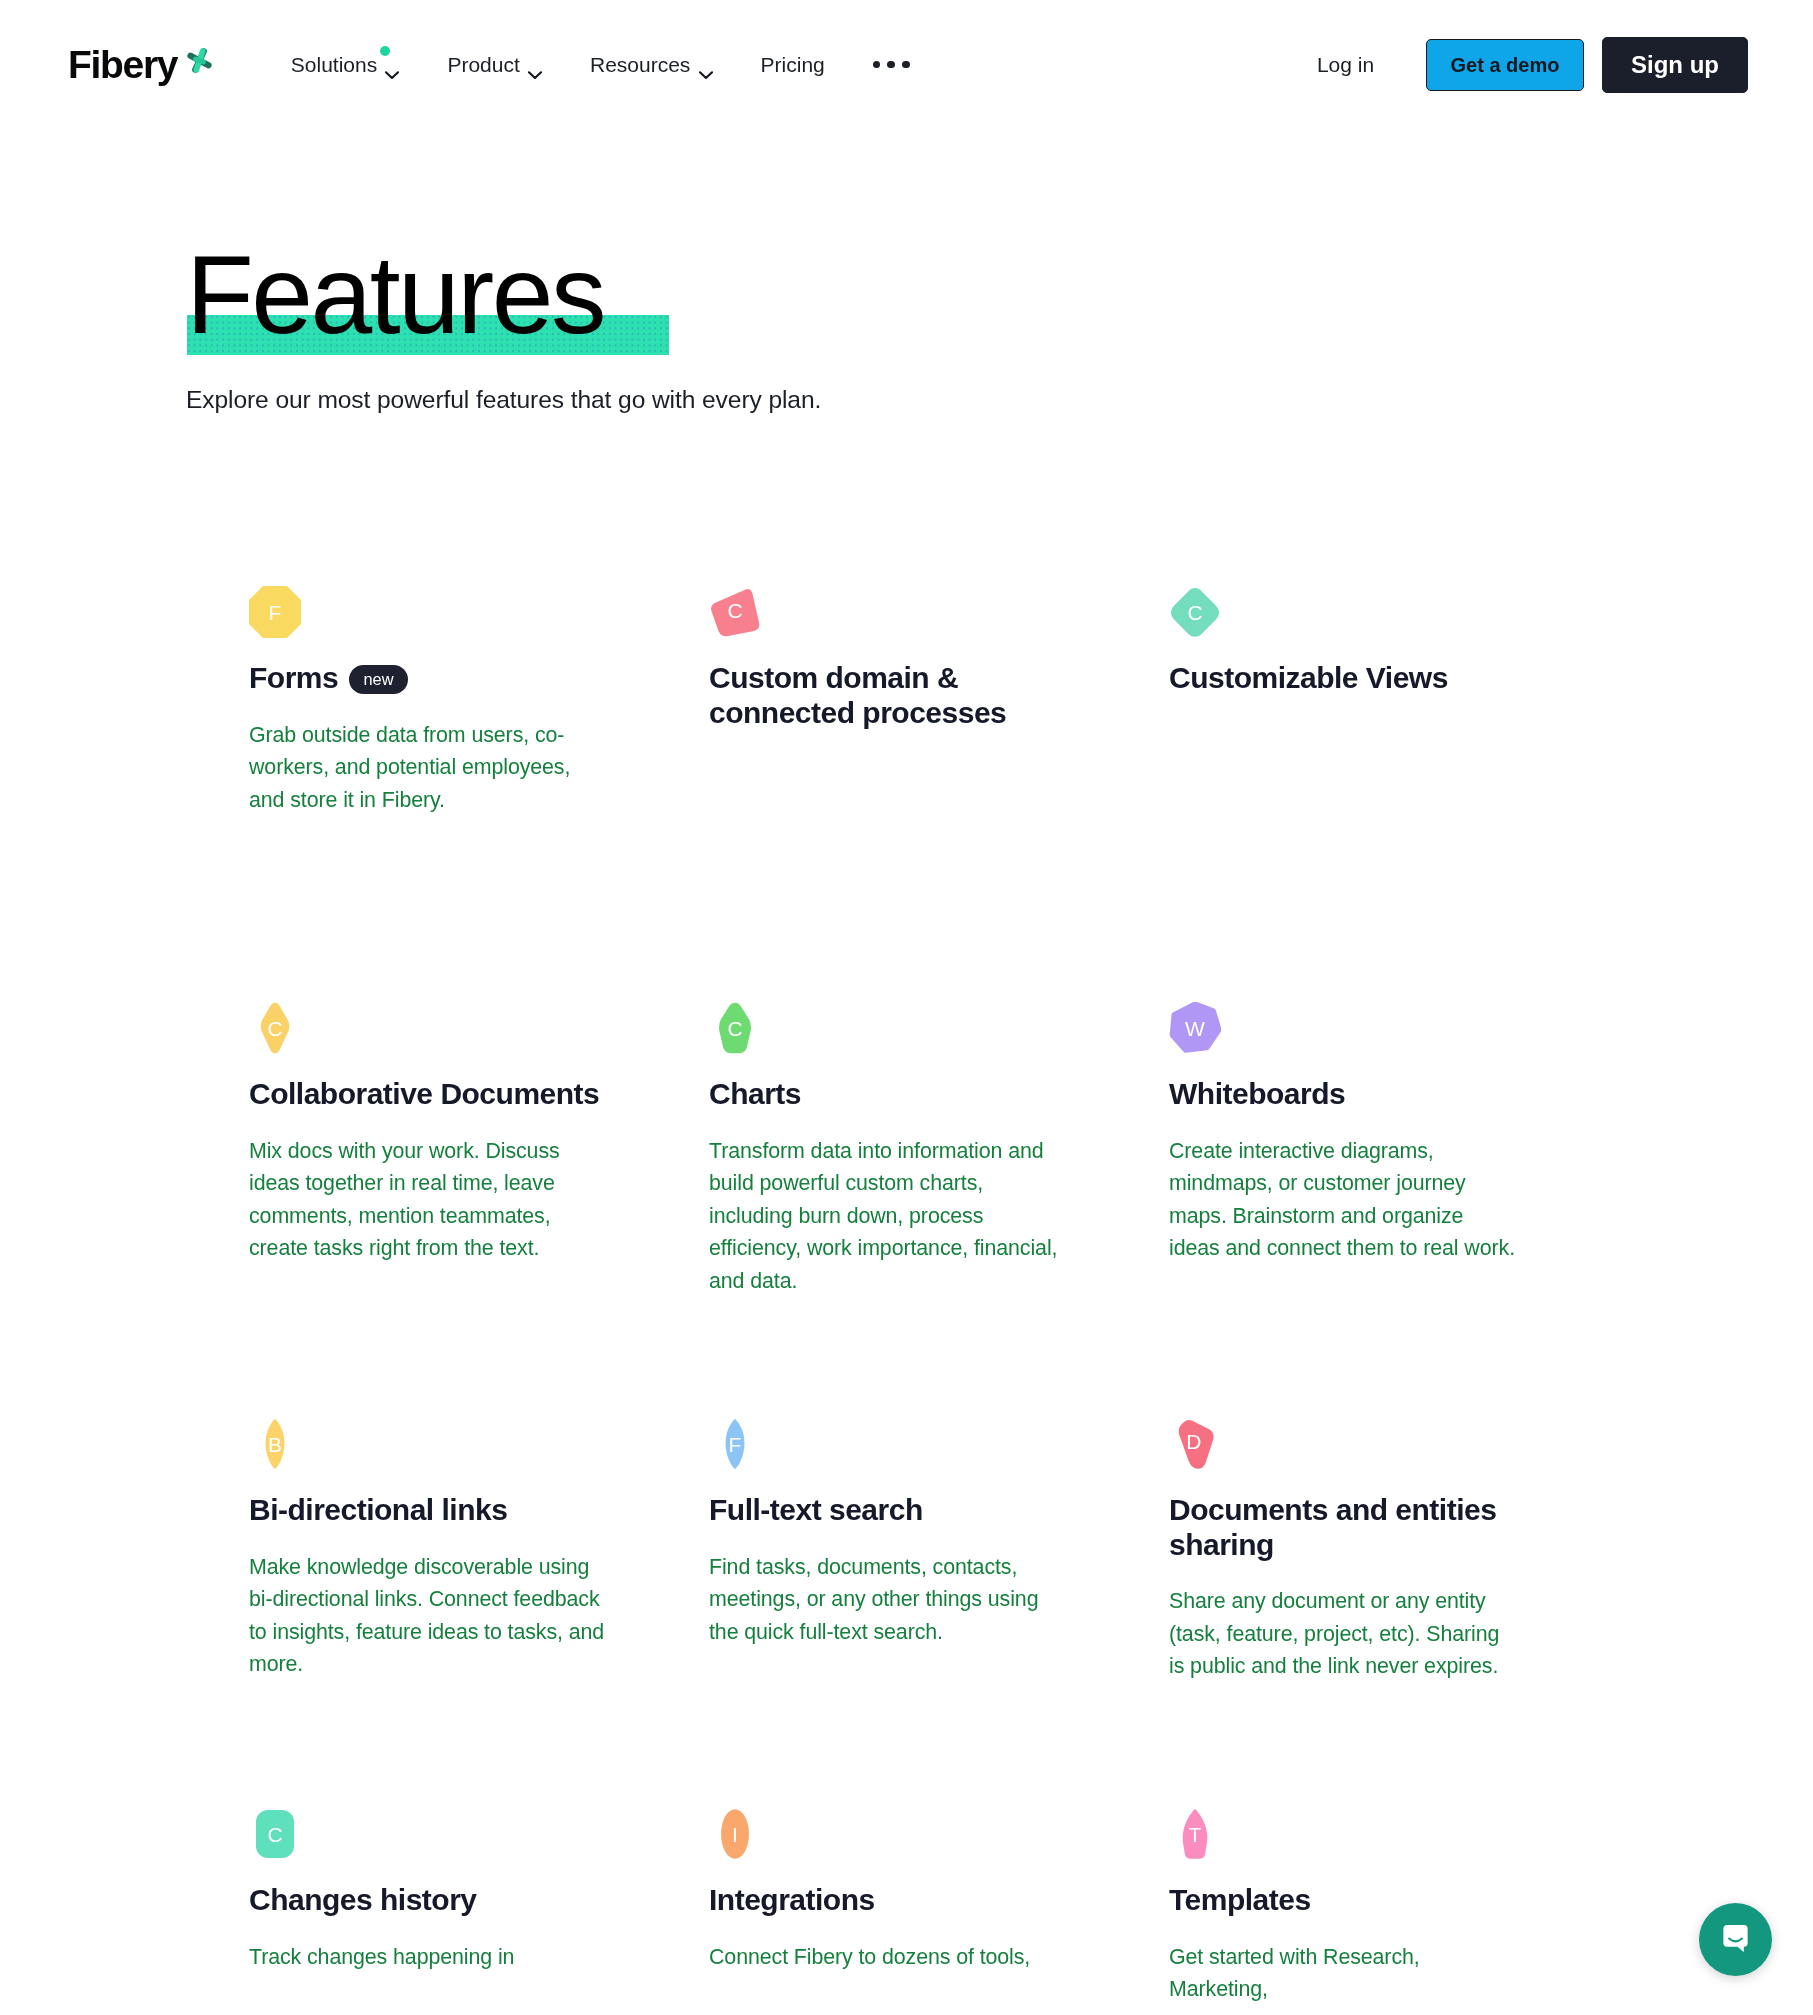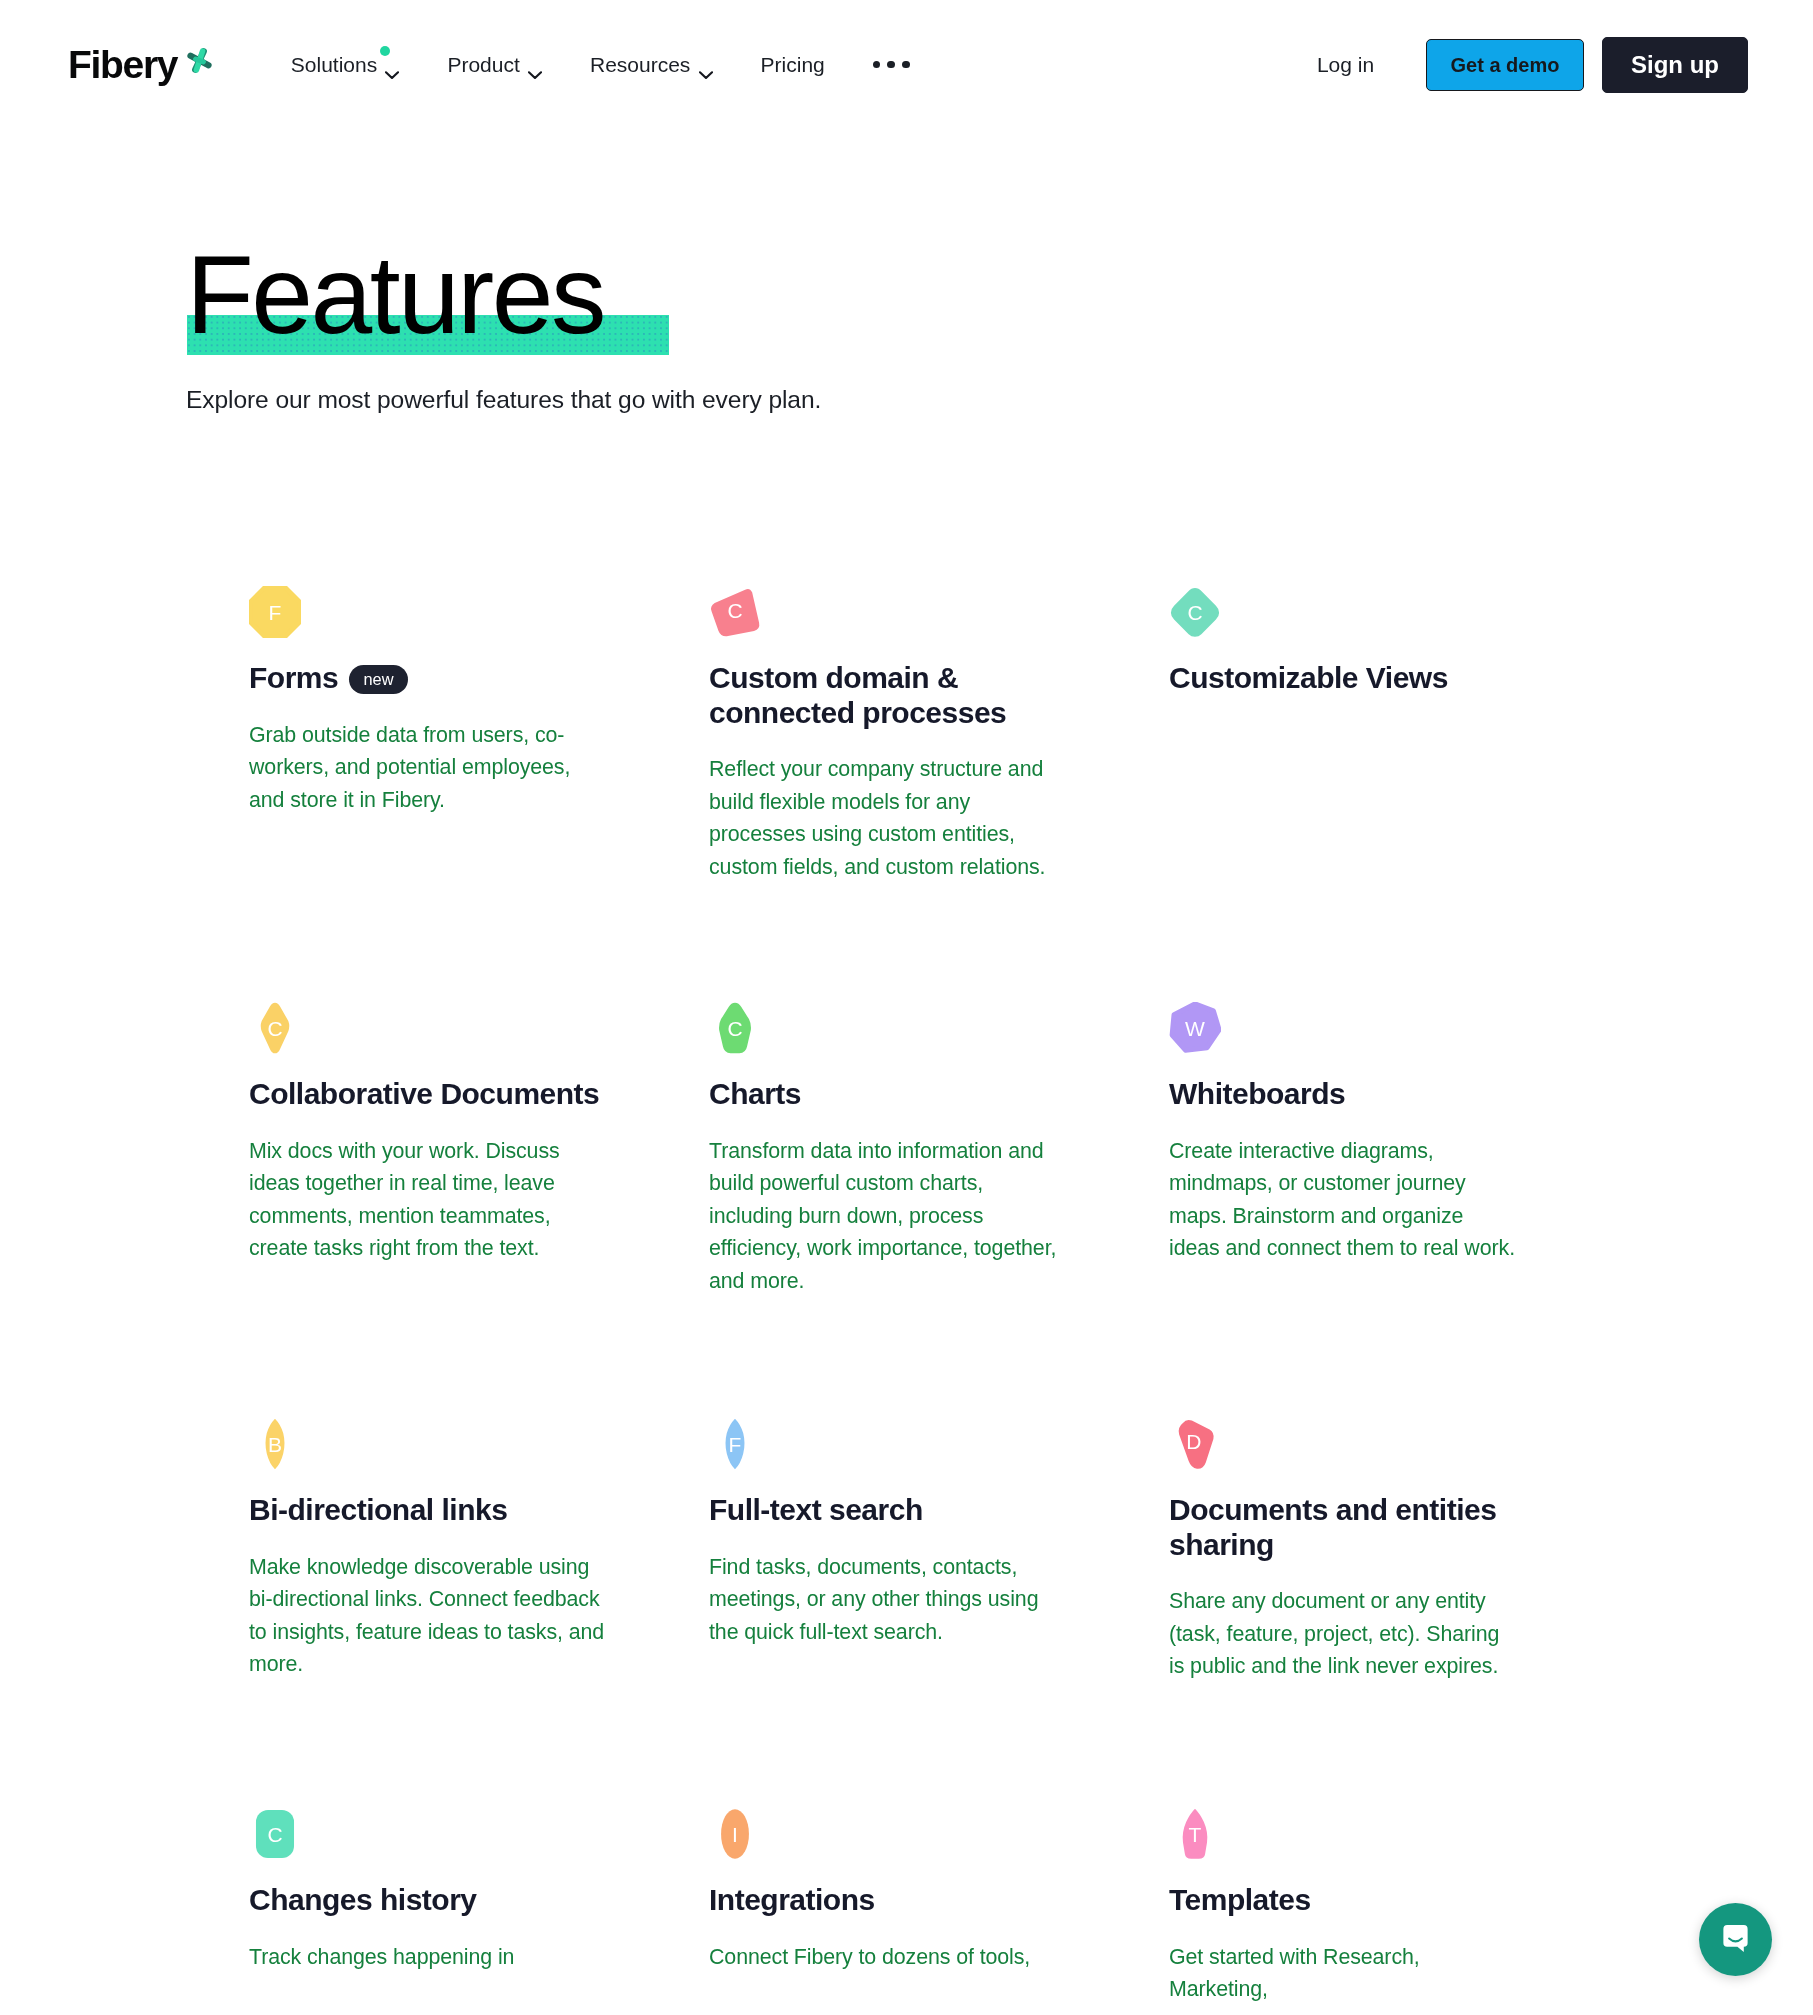--- a/index.html
+++ b/index.html
@@ -356,21 +356,20 @@
     <div class="card card-r1 card-2">
       <div class="card-icon">
         <svg viewBox="0 0 82 82">
             <path d="M57 6 Q64 2 68 10 L79 58 Q81 68 71 71 L30 79 Q19 81 15 71 L4 40 Q1 32 9 27 Z" fill="#f8808e"></path>
           </svg>
         <span class="letter" style="top:-3.8px">C</span>
       </div>
       <div class="card-title">
         <span>Custom domain &amp; connected processes</span>
       </div>
-      <p class="card-desc">Reflect your company structure and build flexible models for any processes using custom entities, custom fields, and custom relations.</p>
     </div>
 
     <div class="card card-r1 card-3">
       <div class="card-icon">
         <svg viewBox="0 0 82 82">
             <path d="M41 3 Q47 3 51 8 L74 31 Q79 36 79 42 Q79 48 74 53 L51 76 Q47 80 41 80 Q35 80 31 76 L8 53 Q3 48 3 42 Q3 36 8 31 L31 8 Q35 3 41 3 Z" fill="#73ddbe"></path>
           </svg>
         <span class="letter">C</span>
       </div>
       <div class="card-title">
@@ -394,21 +393,21 @@
     <div class="card card-r2 card-2">
       <div class="card-icon">
         <svg viewBox="0 0 82 82">
             <path d="M41 1 Q47 1 51 8 L63 27 Q67 35 66 44 L60 70 Q58 80 48 81 L34 81 Q24 80 22 70 L16 44 Q15 35 19 27 L31 8 Q35 1 41 1 Z" fill="#6ddb72"></path>
           </svg>
         <span class="letter">C</span>
       </div>
       <div class="card-title">
         <span>Charts</span>
       </div>
-      <p class="card-desc">Transform data into information and build powerful custom charts, including burn down, process efficiency, work importance, together, and more.</p>
+      <p class="card-desc">Transform data into information and build powerful custom charts, including burn down, process efficiency, work importance, financial, and data.</p>
     </div>
 
     <div class="card card-r2 card-3">
       <div class="card-icon">
         <svg viewBox="0 0 82 82">
             <polygon points="41,3 70,14 79,44 60,72 26,76 5,52 8,20" fill="#b197f5" stroke="#b197f5" stroke-width="8" stroke-linejoin="round"></polygon>
           </svg>
         <span class="letter">W</span>
       </div>
       <div class="card-title">

